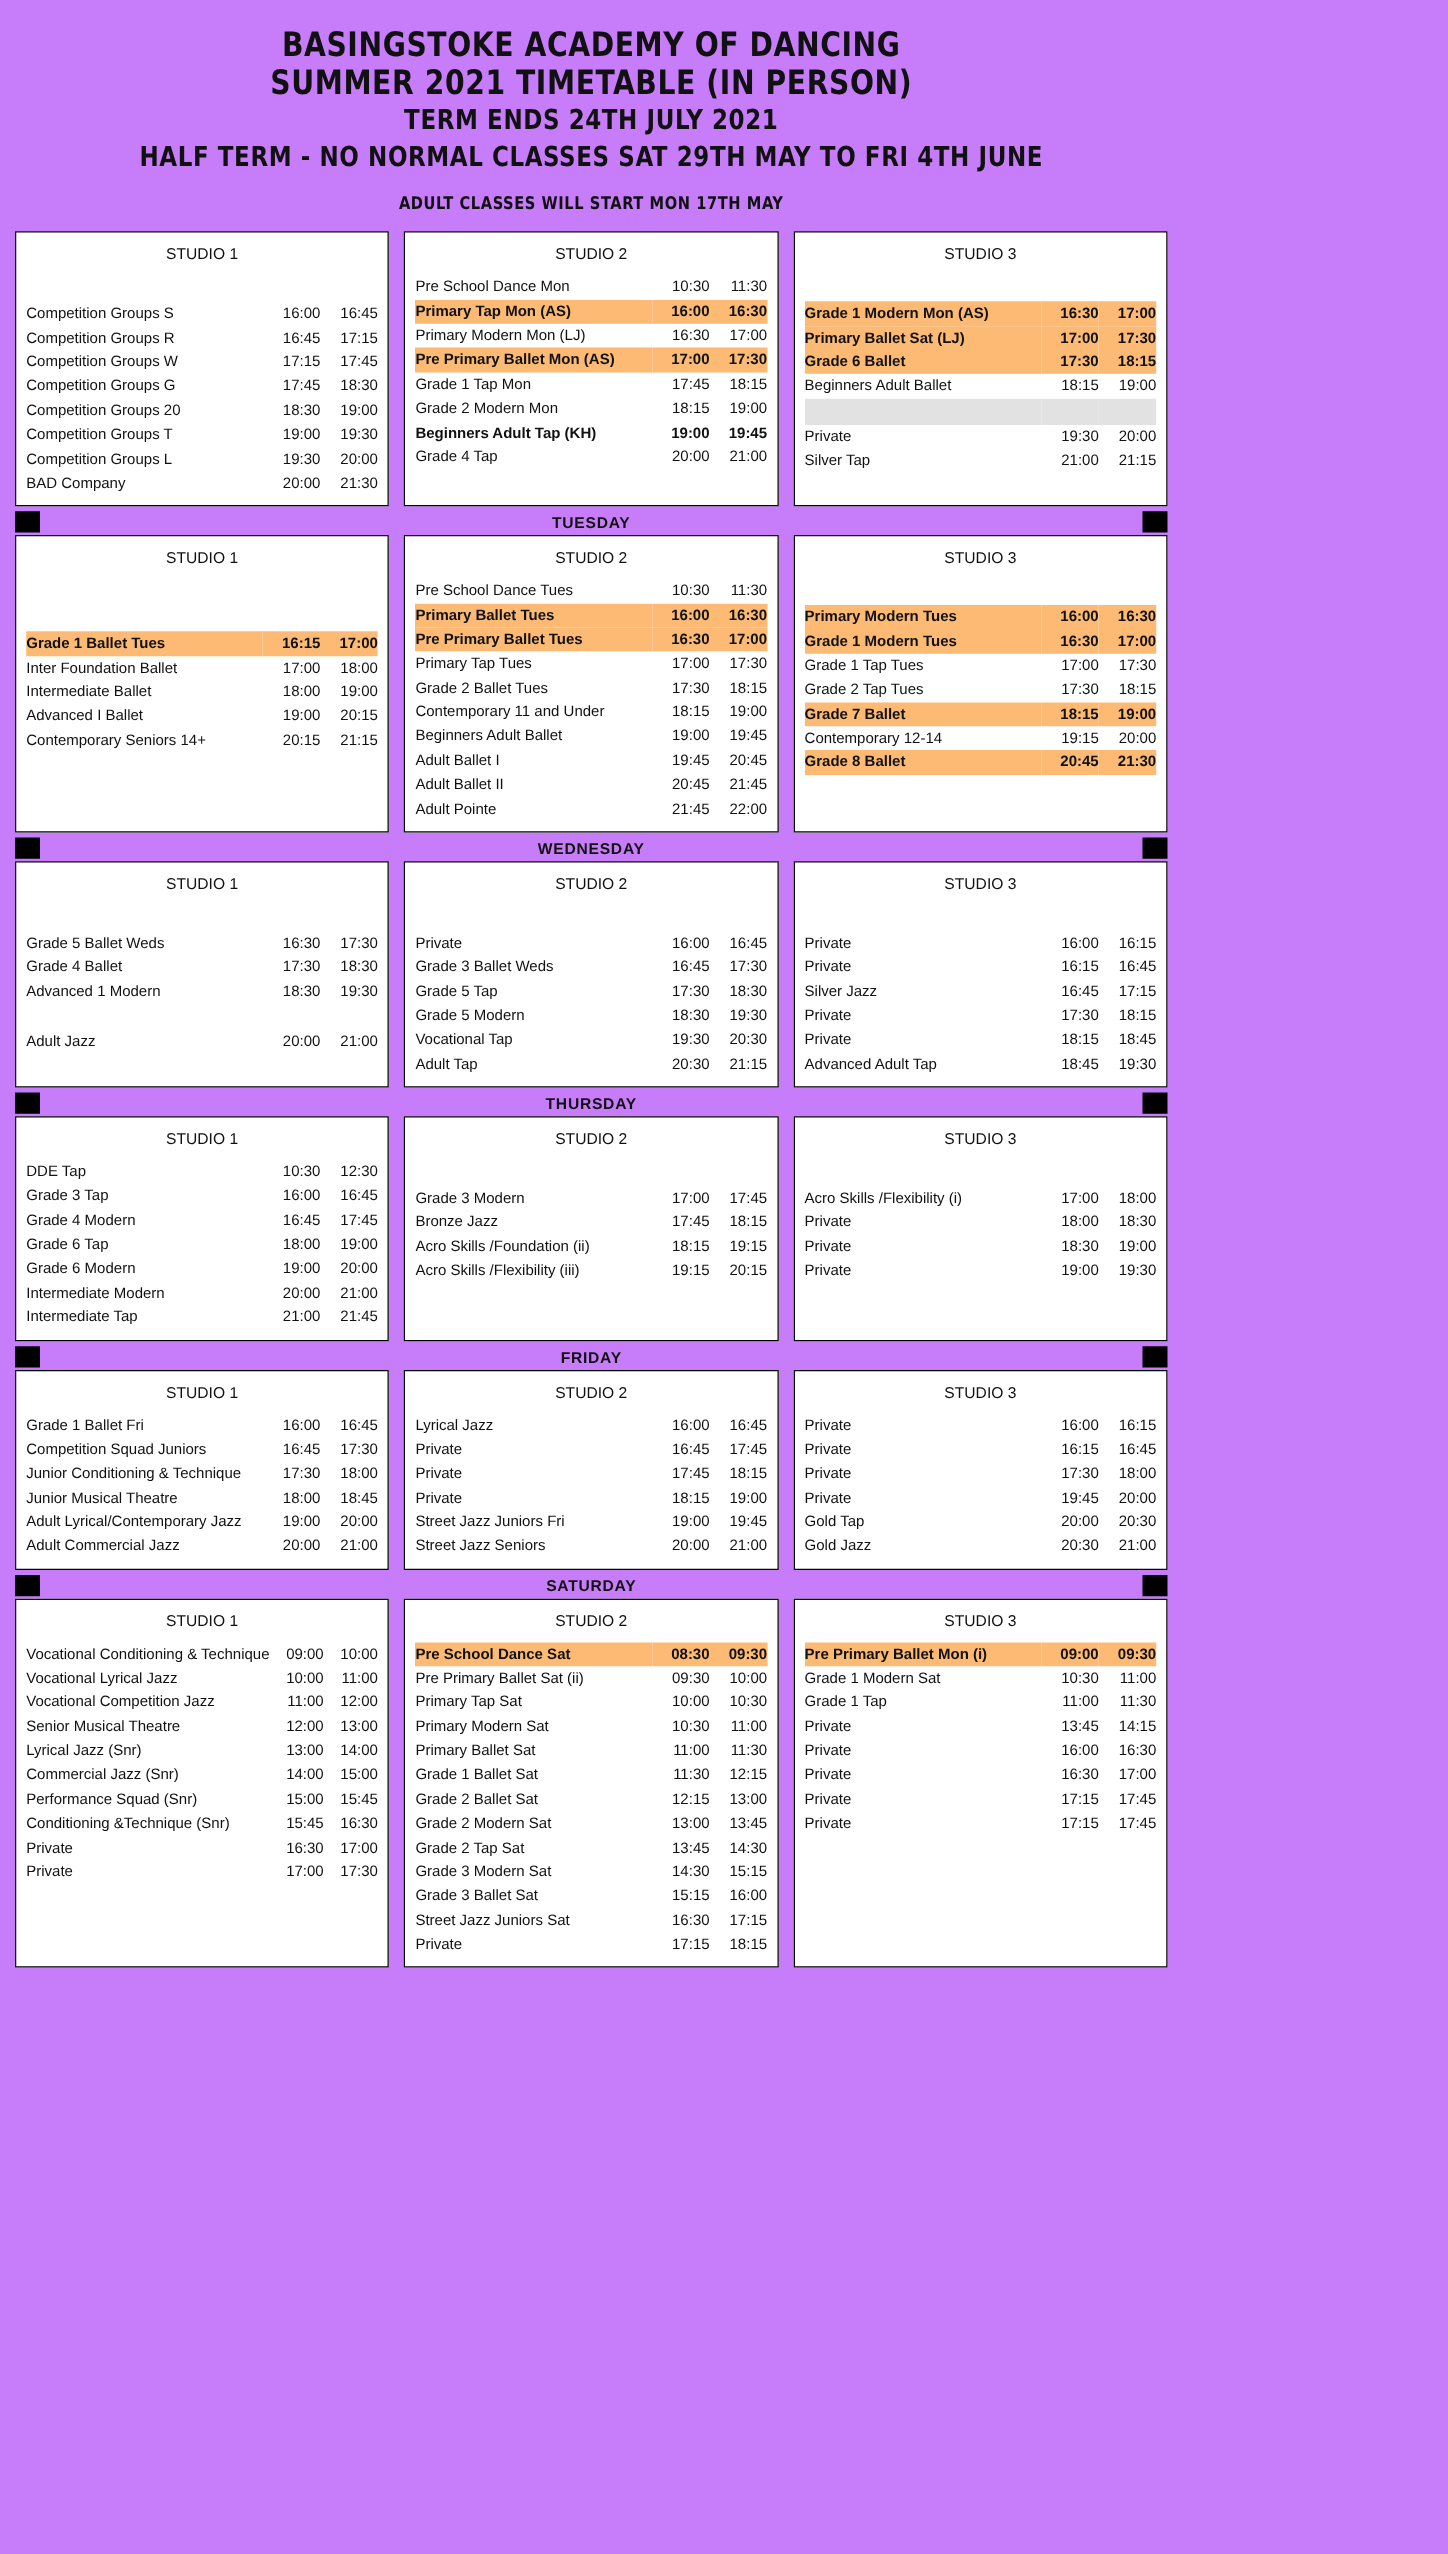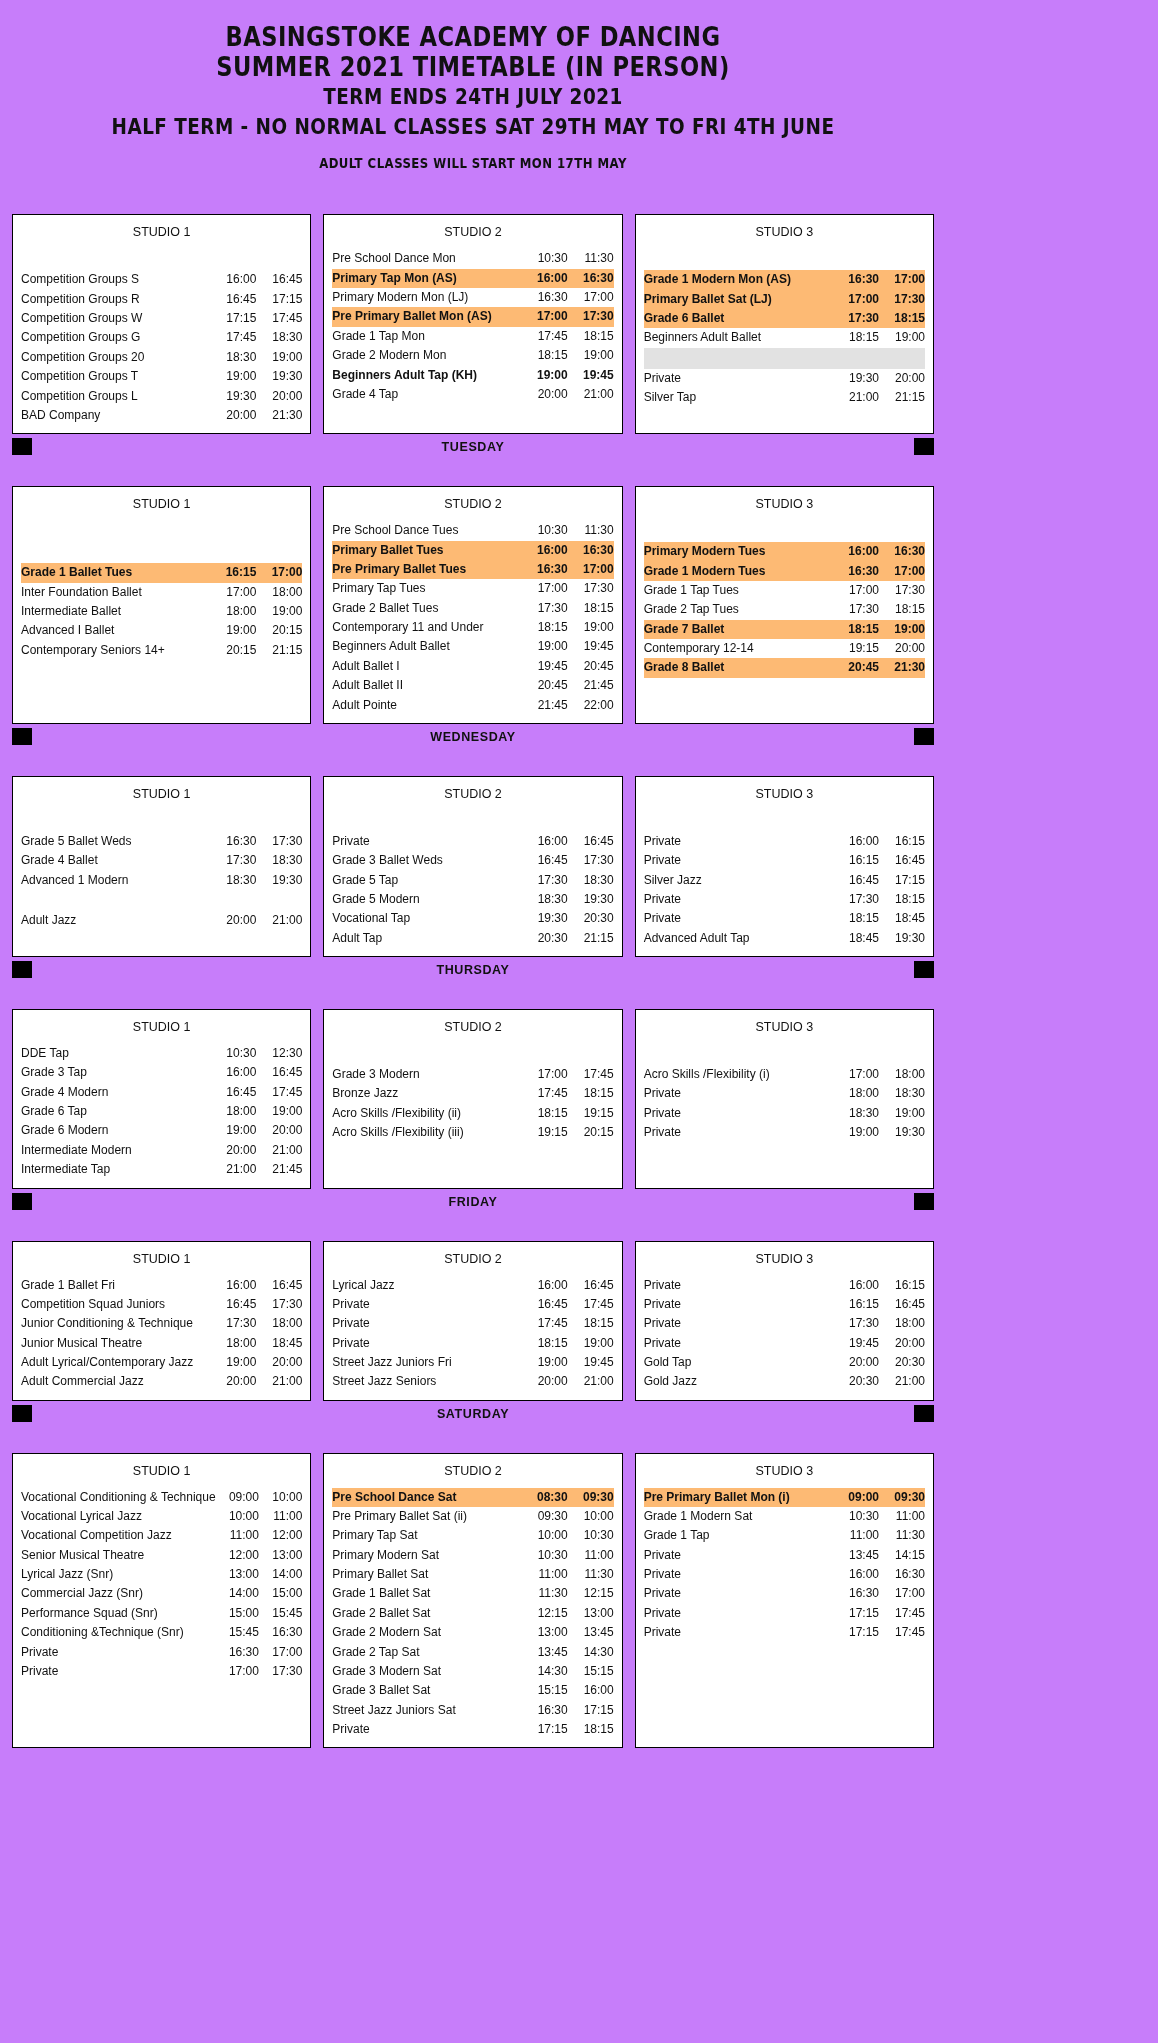--- a/index.html
+++ b/index.html
@@ -56,21 +56,20 @@
     top:0px;
     width:20px;
     height:17px;
     background:#000;
   }
   .day-label .blk.l{left:0;}
   .day-label .blk.r{right:0;}
   .studios{
     display:flex;
     gap:12px;
-    margin-top:29px;
   }
   .studio{
     background:#fff;
     border:1px solid #000;
     flex:1 1 0;
     box-sizing:border-box;
     padding:6px 8px 8px 8px;
   }
   .studio-title{
     text-align:center;
@@ -597,21 +596,21 @@
                   <td class="name">Grade 3 Modern</td>
                   <td class="t1">17:00</td>
                   <td class="t2">17:45</td>
                 </tr>
                 <tr class="">
                   <td class="name">Bronze Jazz</td>
                   <td class="t1">17:45</td>
                   <td class="t2">18:15</td>
                 </tr>
                 <tr class="">
-                  <td class="name">Acro Skills /Flexibility (ii)</td>
+                  <td class="name">Acro Skills /Foundation (ii)</td>
                   <td class="t1">18:15</td>
                   <td class="t2">19:15</td>
                 </tr>
                 <tr class="">
                   <td class="name">Acro Skills /Flexibility (iii)</td>
                   <td class="t1">19:15</td>
                   <td class="t2">20:15</td>
                 </tr>
               </tbody>
             </table>

